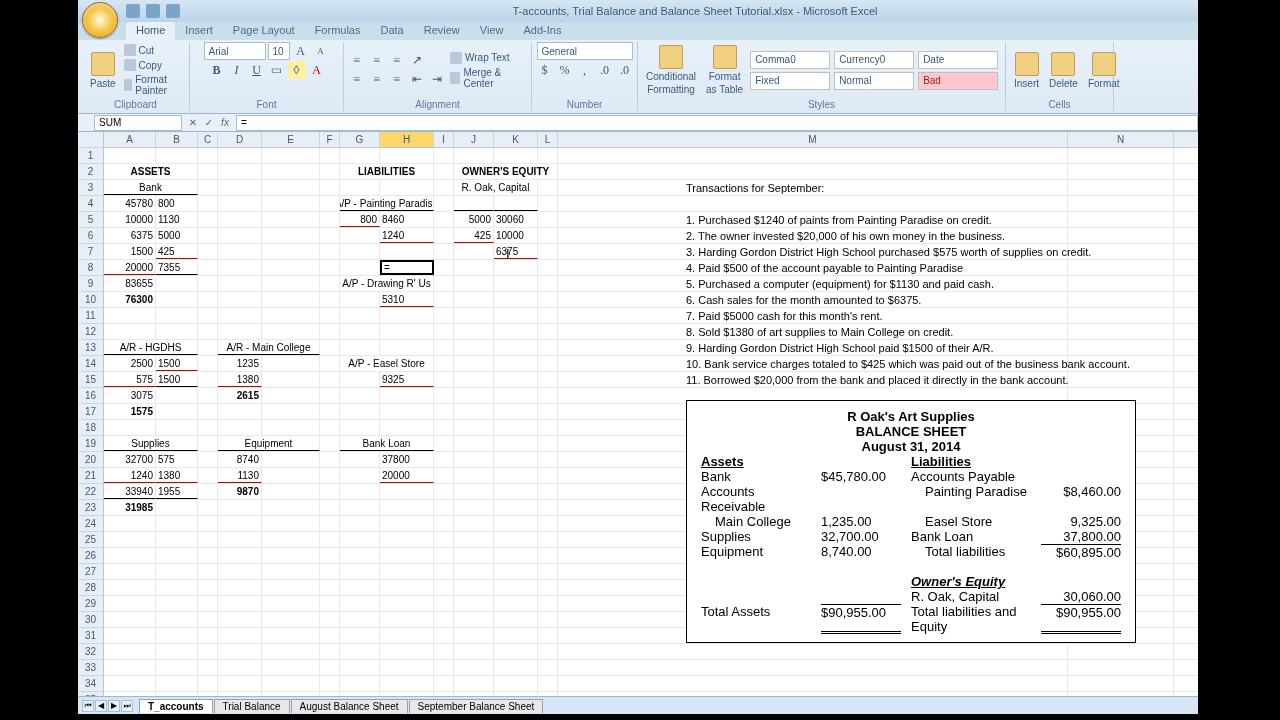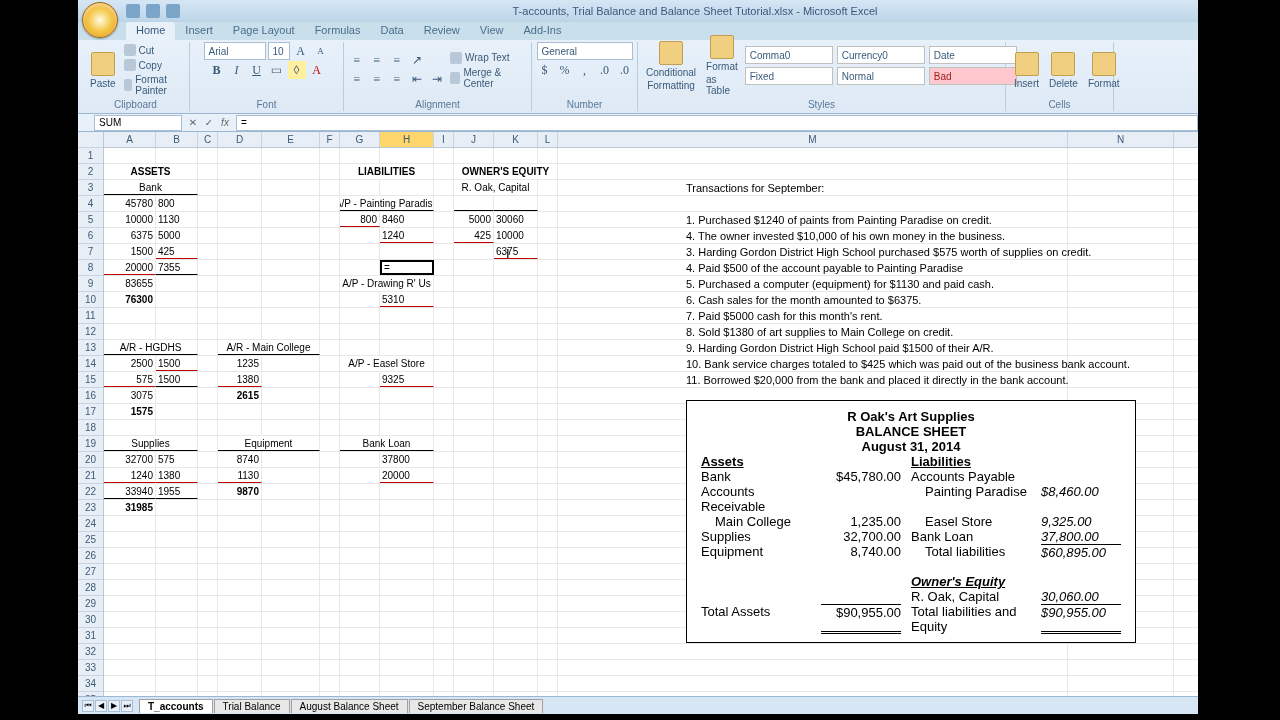--- a/index.html
+++ b/index.html
@@ -20,21 +20,21 @@
 .rbtn-lg { display:flex; flex-direction:column; align-items:center; padding:2px 4px; gap:2px; }
 .rbtn-lg .ico { width:24px; height:24px; background:#f0d080; border:1px solid #c0a050; border-radius:2px; }
 .rbtn-sm { display:flex; align-items:center; gap:3px; padding:1px 2px; font-size:10px; }
 .rbtn-sm .ico { width:12px; height:12px; background:#b8c8d8; border-radius:2px; }
 .rcol { display:flex; flex-direction:column; gap:1px; }
 .rrow { display:flex; gap:2px; }
 .rbox { height:18px; border:1px solid #a8bed3; background:#fff; padding:1px 4px; display:flex; align-items:center; }
 .fontname { width:62px; }
 .fontsize { width:22px; text-align:left; }
 .rico { width:18px; height:18px; border:1px solid transparent; display:flex; align-items:center; justify-content:center; font-family:"Times New Roman",serif; font-size:12px; color:#3a5a7a; }
-.style-cell { width:88px; height:18px; border:1px solid #c0c0c0; background:#fff; padding:1px 4px; font-size:10px; display:flex; align-items:center; margin:1px; }
+.style-cell { width:80px; height:18px; border:1px solid #c0c0c0; background:#fff; padding:1px 4px; font-size:10px; display:flex; align-items:center; margin:1px; }
 .style-cell.bad { background:#ffc7ce; color:#9c1a1a; }
 .formula-bar { height:18px; background:#e8f1fa; border-bottom:1px solid #9ab8d3; display:flex; align-items:center; }
 .namebox { width:88px; height:16px; border:1px solid #a8bed3; background:#fff; font-size:10px; padding:1px 4px; margin-left:16px; display:flex; align-items:center; }
 .fb-btns { display:flex; gap:2px; padding:0 4px; }
 .fb-btn { width:14px; height:14px; font-size:10px; color:#666; display:flex; align-items:center; justify-content:center; }
 .fb-input { flex:1; height:16px; border:1px solid #a8bed3; background:#fff; font-size:10px; padding:1px 4px; }
 .grid-area { flex:1; display:flex; background:#fff; overflow:hidden; }
 .row-hdrs { width:26px; background:#e8eef5; border-right:1px solid #b8c8d8; }
 .row-hdr { height:16px; border-bottom:1px solid #c8d4e0; font-size:10px; color:#3a5a7a; display:flex; align-items:center; justify-content:center; }
 .col-area { flex:1; overflow:hidden; }
@@ -50,21 +50,21 @@
 .bbr { border-bottom:1px solid #c00000; }
 .active-cell { border:2px solid #000 !important; background:#fff; }
 .sheet-tabs { height:18px; background:#d6e6f5; border-top:1px solid #9ab8d3; display:flex; align-items:center; padding-left:4px; font-size:10px; }
 .stnav { display:flex; gap:1px; margin-right:6px; }
 .stnav-btn { width:12px; height:12px; background:#e8f1fa; border:1px solid #a8bed3; font-size:8px; display:flex; align-items:center; justify-content:center; }
 .stab { padding:1px 8px; background:#e8e8e8; border:1px solid #a0a0a0; border-bottom:none; margin-right:1px; }
 .stab.active { background:#fff; font-weight:bold; }
 .balsheet { position:absolute; border:1.5px solid #000; background:#fff; padding:8px 14px; font-size:13px; font-family:Arial,sans-serif; left:582px; top:252px; width:450px; }
 .bs-title { text-align:center; font-weight:bold; }
 .bs-row { display:flex; }
-.bs-l { width:120px; } .bs-la { width:80px; text-align:right; } .bs-r { width:140px; } .bs-ra { width:80px; text-align:left;font-style:italic; }
+.bs-l { width:120px; } .bs-la { width:80px; } .bs-r { width:140px; } .bs-ra { width:80px; text-align:right; }
 .bs-h { font-weight:bold; text-decoration:underline; }
 .bs-bt { border-top:1px solid #000; }
 .trans { position:absolute; left:582px; top:32px; font-size:11px; font-family:Arial,sans-serif; }
 .trans div { height:16px; display:flex; align-items:center; }
 .cursor-i { position:absolute; left:402px; top:98px; font-size:13px; color:#000; pointer-events:none; }
 </style>
 </head>
 <body>
 
 <div class="excel-window">
@@ -286,21 +286,21 @@
           <div class="col-hdr" style="width: 44px;">K</div>
           <div class="col-hdr" style="width: 20px;">L</div>
           <div class="col-hdr" style="width: 510px;">M</div>
           <div class="col-hdr" style="width: 106px;">N</div>
         </div>
       <div class="cells" id="cells">
         <div class="trans">
           <div>Transactions for September:</div>
             <div></div>
           <div>1. Purchased $1240 of paints from Painting Paradise on credit.</div>
-            <div>4. The owner invested $10,000 of his own money in the business.</div>
+            <div>2. The owner invested $20,000 of his own money in the business.</div>
           <div>3. Harding Gordon District High School purchased $575 worth of supplies on credit.</div>
             <div>4. Paid $500 of the account payable to Painting Paradise</div>
           <div>5. Purchased a computer (equipment) for $1130 and paid cash.</div>
             <div>6. Cash sales for the month amounted to $6375.</div>
           <div>7. Paid $5000 cash for this month's rent.</div>
             <div>8. Sold $1380 of art supplies to Main College on credit.</div>
           <div>9. Harding Gordon District High School paid $1500 of their A/R.</div>
             <div>10. Bank service charges totaled to $425 which was paid out of the business bank account.</div>
           <div>11. Borrowed $20,000 from the bank and placed it directly in the bank account.</div>
         </div>

